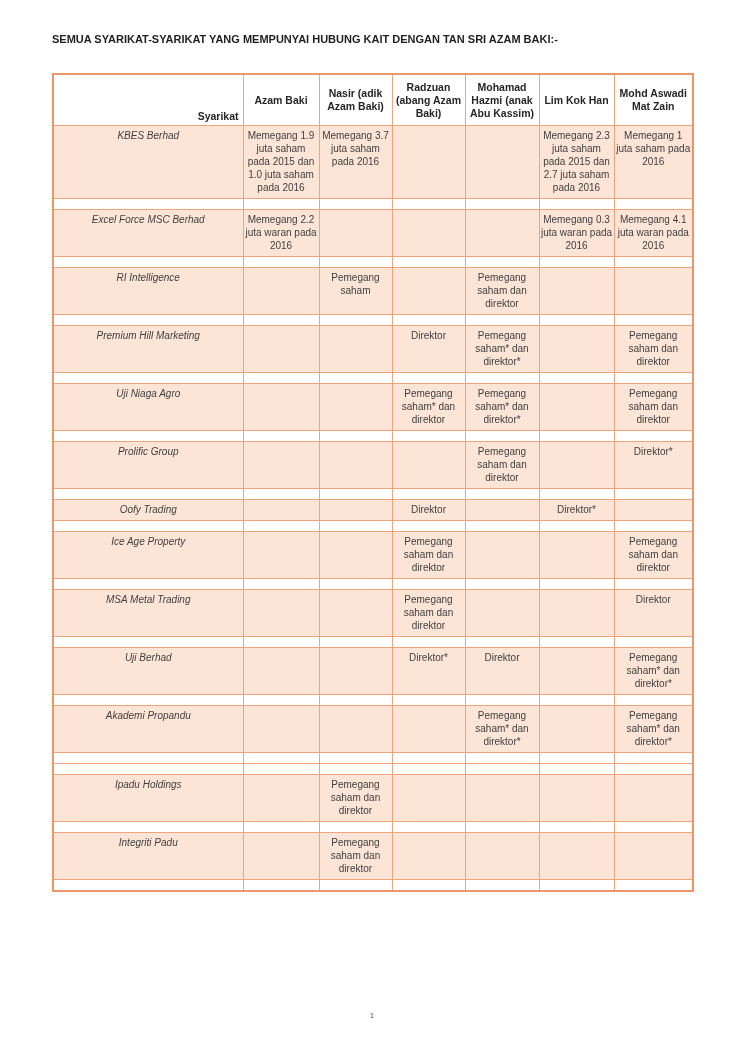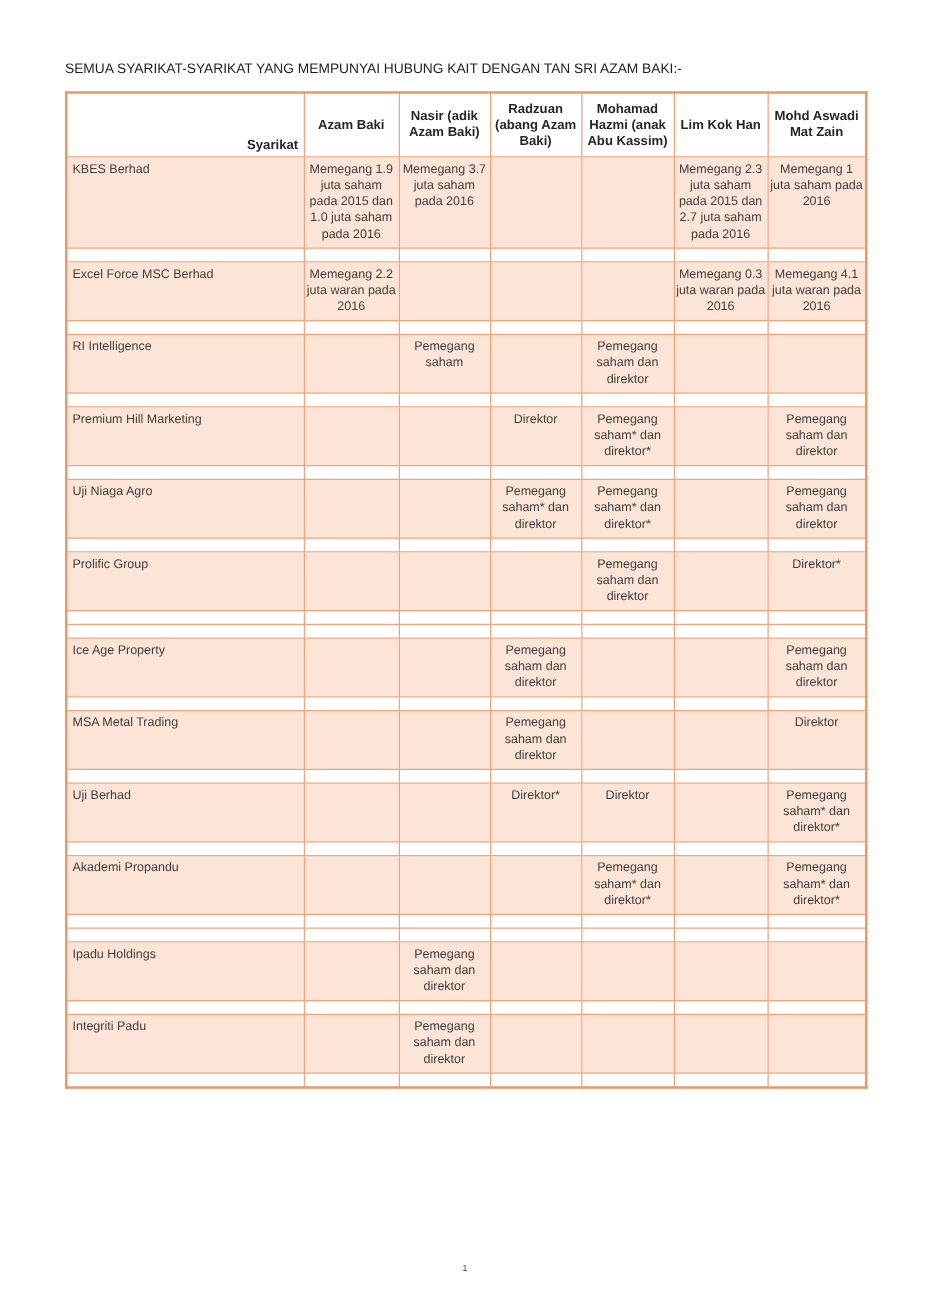--- a/index.html
+++ b/index.html
@@ -4,23 +4,23 @@
 <style>
   html,body { margin:0; padding:0; }
   body {
     width:744px; height:1052px;
     background:#ffffff;
     font-family:"Liberation Sans", sans-serif;
     position:relative;
     overflow:hidden;
   }
   .title {
-    position:absolute; left:52px; top:49px;
+    position:absolute; left:52px; top:33px;
     width:660px;
-    font-size:11px; font-weight:normal; color:#1f1f1f;
+    font-size:11px; font-weight:bold; color:#1f1f1f;
   }
   table.companies {
     position:absolute; left:52px; top:73px;
     width:640px;
     border-collapse:collapse; table-layout:fixed;
     border:2px solid #ed9668;
   }
   table.companies th, table.companies td {
     border:1px solid #f0a47b;
     overflow:hidden;
@@ -36,21 +36,21 @@
     text-align:right; vertical-align:bottom; padding:2px 4px;
   }
   table.companies td {
     background:#fce4d6;
     font-size:10px; color:#3f3f3f;
     line-height:13px;
     text-align:center; vertical-align:top;
     padding:3px 1px 4px;
   }
   table.companies td.name {
-    text-align:left; padding:3px 4px 4px;
+    text-align:center; padding:3px 4px 4px;font-style:italic;
   }
   table.companies tr.spacer td {
     background:#ffffff;
     height:10px; padding:0;
   }
   .page-number {
     position:absolute; left:0; top:1012px; width:744px;
     text-align:center;
     font-size:7px; color:#3f3f3f;
   }
@@ -183,20 +183,29 @@
       </tr>
       <tr class="spacer">
         <td></td>
         <td></td>
         <td></td>
         <td></td>
         <td></td>
         <td></td>
         <td></td>
       </tr>
+      <tr>
+        <td class="name">Oofy Trading</td>
+        <td></td>
+        <td></td>
+        <td>Direktor</td>
+        <td></td>
+        <td>Direktor*</td>
+        <td></td>
+      </tr>
       <tr class="spacer">
         <td></td>
         <td></td>
         <td></td>
         <td></td>
         <td></td>
         <td></td>
         <td></td>
       </tr>
       <tr>

